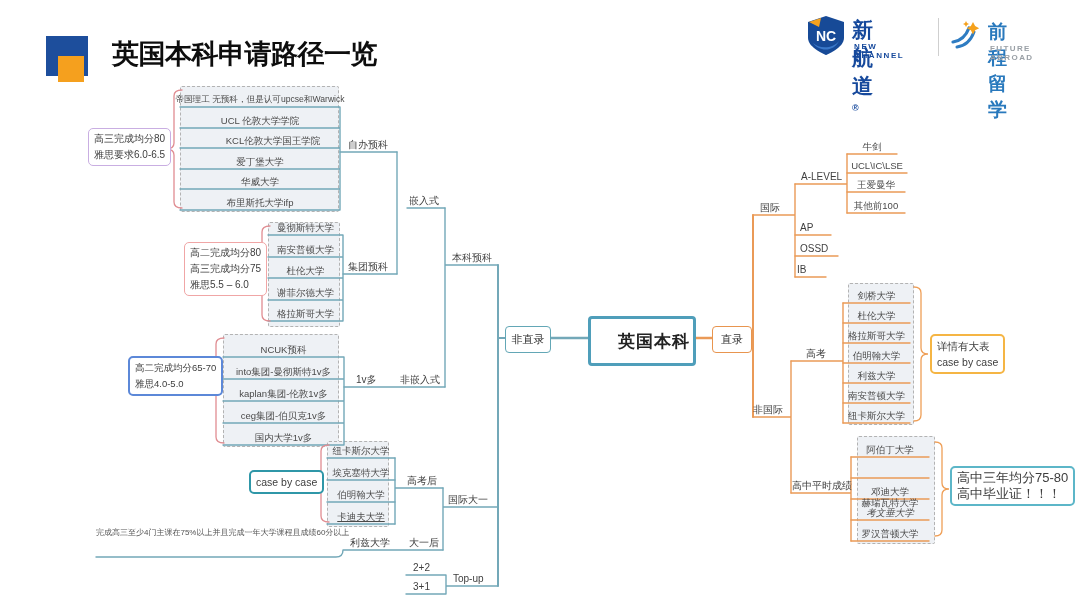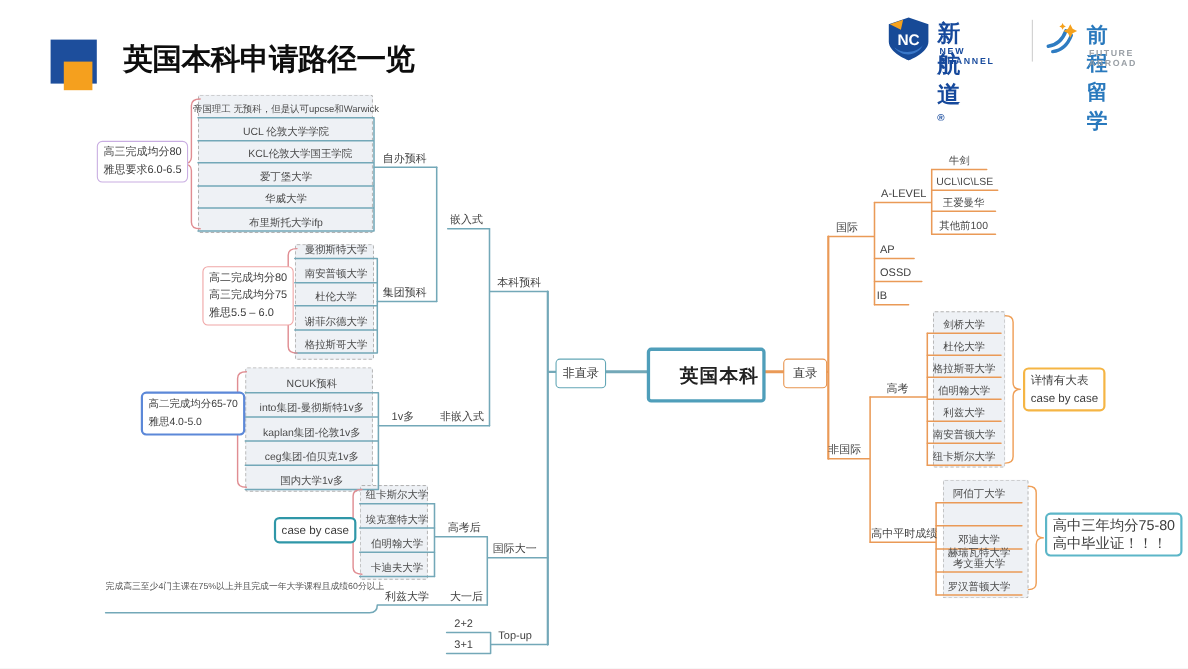--- a/index.html
+++ b/index.html
@@ -158,39 +158,39 @@
 
   <div class="row" style="left:223px;top:343px;width:121px;">NCUK预科</div>
   <div class="row" style="left:223px;top:365px;width:121px;">into集团-曼彻斯特1v多</div>
   <div class="row" style="left:223px;top:387px;width:121px;">kaplan集团-伦敦1v多</div>
   <div class="row" style="left:223px;top:409px;width:121px;">ceg集团-伯贝克1v多</div>
   <div class="row" style="left:223px;top:431px;width:121px;">国内大学1v多</div>
 
   <div class="row" style="left:327px;top:444px;width:68px;">纽卡斯尔大学</div>
   <div class="row" style="left:327px;top:466px;width:68px;">埃克塞特大学</div>
   <div class="row" style="left:327px;top:488px;width:68px;">伯明翰大学</div>
-  <div class="row" style="left:327px;top:510px;width:68px;">卡迪夫大学</div>
+  <div class="row" style="left:327px;top:510px;width:68px;text-decoration:underline;">卡迪夫大学</div>
 
   <div class="row" style="left:847px;top:140px;width:50px;">牛剑</div>
   <div class="row" style="left:847px;top:159px;width:60px;">UCL\IC\LSE</div>
   <div class="row" style="left:847px;top:178px;width:58px;">王爱曼华</div>
   <div class="row" style="left:847px;top:199px;width:58px;">其他前100</div>
 
   <div class="row" style="left:843px;top:289px;width:67px;">剑桥大学</div>
   <div class="row" style="left:843px;top:309px;width:67px;">杜伦大学</div>
   <div class="row" style="left:843px;top:329px;width:67px;">格拉斯哥大学</div>
   <div class="row" style="left:843px;top:349px;width:67px;">伯明翰大学</div>
   <div class="row" style="left:843px;top:369px;width:67px;">利兹大学</div>
   <div class="row" style="left:843px;top:389px;width:67px;">南安普顿大学</div>
   <div class="row" style="left:843px;top:409px;width:67px;">纽卡斯尔大学</div>
 
   <div class="row" style="left:851px;top:443px;width:78px;">阿伯丁大学</div>
   <div class="row" style="left:851px;top:476px;width:78px;margin-top:20px;">赫瑞瓦特大学</div>
   <div class="row" style="left:851px;top:485px;width:78px;">邓迪大学</div>
-  <div class="row" style="left:851px;top:506px;width:78px;">考文垂大学</div>
+  <div class="row" style="left:851px;top:506px;width:78px;font-style:italic;">考文垂大学</div>
   <div class="row" style="left:851px;top:527px;width:78px;">罗汉普顿大学</div>
 
   <div class="tag t1" style="left:88px;top:128px;">
     <div>高三完成均分80</div>
     <div>雅思要求6.0-6.5</div>
   </div>
   <div class="tag t2" style="left:184px;top:242px;">
     <div>高二完成均分80</div>
     <div>高三完成均分75</div>
     <div>雅思5.5 – 6.0</div>

